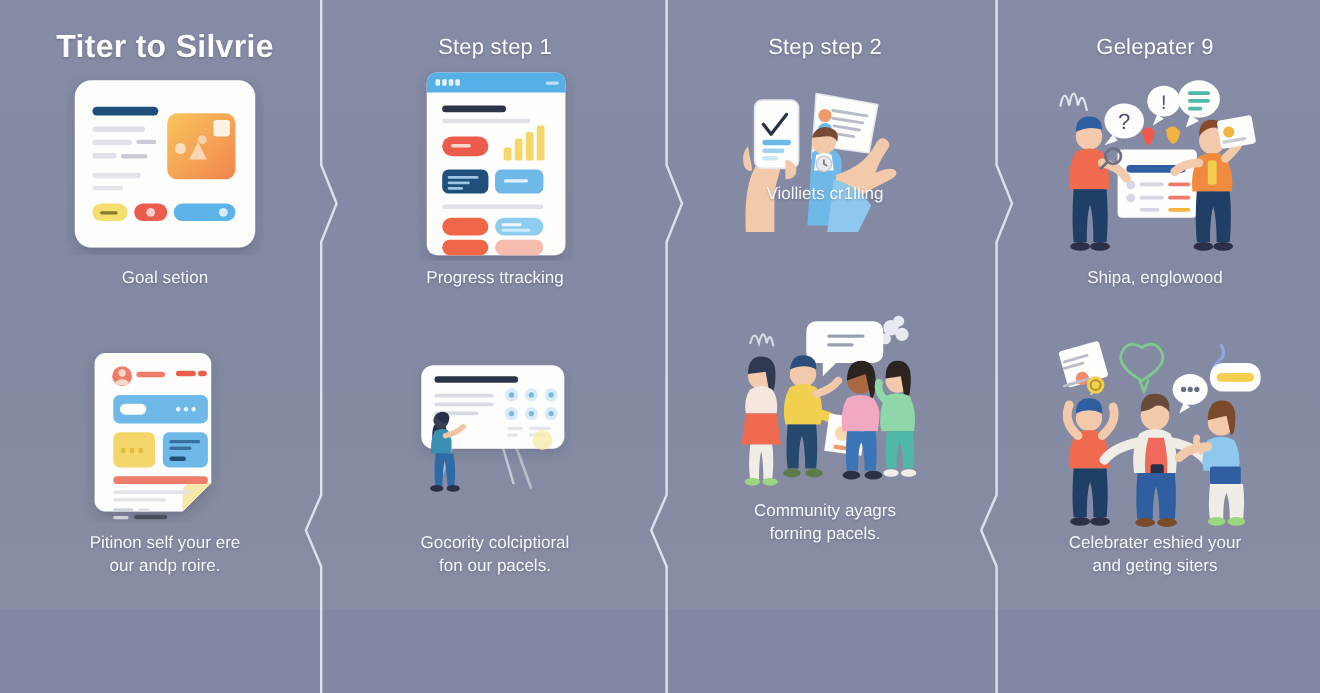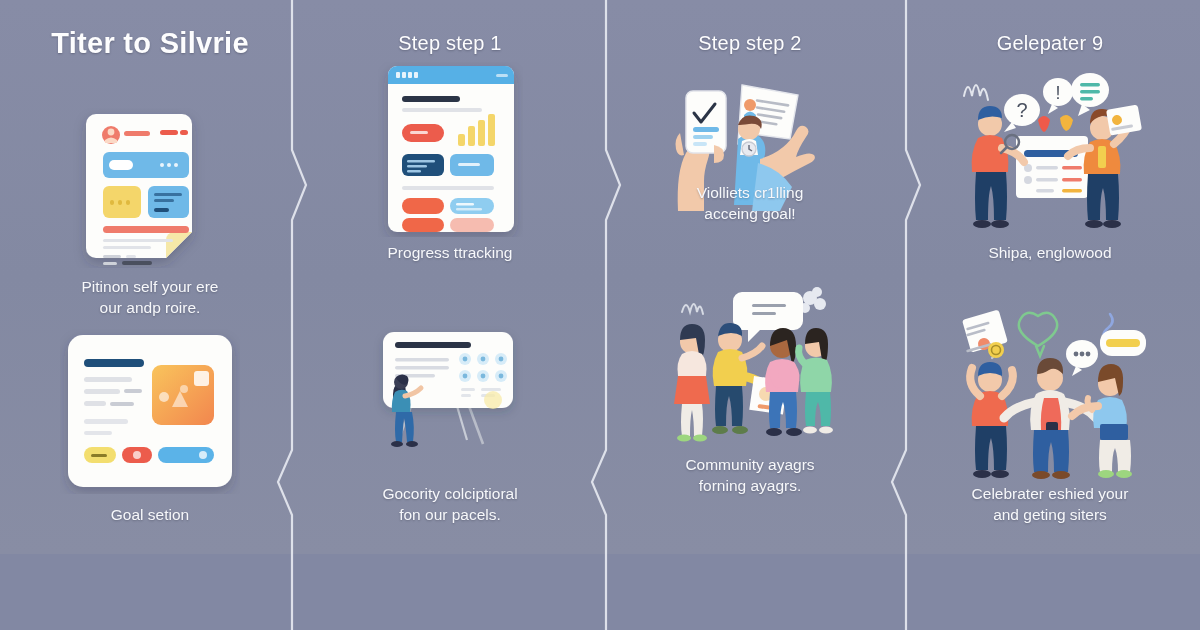--- a/index.html
+++ b/index.html
@@ -84,35 +84,72 @@
     line-height: 21px;
     text-align: center;
     color: #f7f8fb;
     text-shadow: 0 1px 2px rgba(40,44,60,.32);
     max-width: 240px;
   }
   .caption-over {
     position: absolute;
     left: 50%;
     transform: translateX(-50%);
-    top: 118px;
+    top: 102px;
     width: 200px;
     margin: 0;
     z-index: 5;
   }
 </style>
 </head>
 <body>
 
 <div class="infographic">
 
   <div class="columns">
 
     <div class="column">
       <div class="col-title lead">Titer to Silvrie</div>
+
+      <div class="cell cell-row1">
+        <div class="art">
+          <svg width="180" height="165" viewBox="0 0 180 165">
+            <defs>
+              <linearGradient id="g-orange" x1="0" y1="0" x2="1" y2="1">
+                <stop offset="0%" stop-color="#f9c45c"></stop>
+                <stop offset="100%" stop-color="#f2864e"></stop>
+              </linearGradient>
+              <filter id="sh1" x="-20%" y="-20%" width="150%" height="150%">
+                <feDropShadow dx="0" dy="5" stdDeviation="6" flood-color="#2b3049" flood-opacity="0.28"></feDropShadow>
+              </filter>
+            </defs>
+            <rect x="8" y="6" width="164" height="152" rx="15" fill="#fdfdfb" filter="url(#sh1)"></rect>
+            <rect x="24" y="30" width="60" height="8" rx="4" fill="#1f4f7a"></rect>
+            <rect x="24" y="48" width="48" height="5" rx="2.5" fill="#dfe1e6"></rect>
+            <rect x="24" y="60" width="36" height="5" rx="2.5" fill="#dfe1e6"></rect>
+            <rect x="64" y="60" width="18" height="4" rx="2" fill="#c9ccd4"></rect>
+            <rect x="24" y="72" width="22" height="5" rx="2.5" fill="#dfe1e6"></rect>
+            <rect x="50" y="73" width="24" height="4" rx="2" fill="#c9ccd4"></rect>
+            <rect x="24" y="90" width="44" height="5" rx="2.5" fill="#e3e5ea"></rect>
+            <rect x="24" y="102" width="28" height="4" rx="2" fill="#e3e5ea"></rect>
+            <rect x="92" y="36" width="62" height="60" rx="9" fill="url(#g-orange)"></rect>
+            <rect x="134" y="42" width="15" height="15" rx="3" fill="#fff" opacity=".85"></rect>
+            <circle cx="104" cy="68" r="5" fill="#fff" opacity=".6"></circle>
+            <path d="M112 78 L120 62 L128 78 Z" fill="#fff" opacity=".55"></path>
+            <circle cx="124" cy="60" r="4" fill="#fff" opacity=".5"></circle>
+            <rect x="24" y="118" width="32" height="16" rx="8" fill="#f3de6f"></rect>
+            <rect x="31" y="125" width="16" height="3" rx="1.5" fill="#8a7b27"></rect>
+            <rect x="62" y="118" width="30" height="16" rx="8" fill="#ec5c4c"></rect>
+            <circle cx="77" cy="126" r="4" fill="#fff" opacity=".7"></circle>
+            <rect x="98" y="118" width="56" height="16" rx="8" fill="#5bb3e8"></rect>
+            <circle cx="143" cy="126" r="4" fill="#fff" opacity=".75"></circle>
+          </svg>
+        </div>
+        <div class="caption">Goal setion</div>
+      </div>
 
       <div class="cell cell-row2">
         <div class="art art-sm">
           <svg width="160" height="160" viewBox="0 0 160 160">
             <defs>
               <filter id="sh2" x="-20%" y="-20%" width="150%" height="150%">
                 <feDropShadow dx="0" dy="5" stdDeviation="6" flood-color="#2b3049" flood-opacity="0.26"></feDropShadow>
               </filter>
             </defs>
             <path d="M26 6 h86 a10 10 0 0 1 10 10 v108 l-26 26 h-70 a10 10 0 0 1 -10 -10 v-124 a10 10 0 0 1 10 -10 z" fill="#fdfdfb" filter="url(#sh2)"></path>
@@ -142,57 +179,20 @@
             <rect x="33" y="147" width="18" height="3" rx="1.5" fill="#cfd2d9"></rect>
             <rect x="56" y="147" width="10" height="3" rx="1.5" fill="#e1e3e8"></rect>
             <rect x="33" y="154" width="14" height="3" rx="1.5" fill="#cfd2d9"></rect>
             <rect x="52" y="153" width="30" height="4" rx="2" fill="#4a4f5e"></rect>
           </svg>
         </div>
         <div class="caption">
           <div>Pitinon self your ere</div>
           <div>our andp roire.</div>
         </div>
-      </div>
-
-      <div class="cell cell-row1">
-        <div class="art">
-          <svg width="180" height="165" viewBox="0 0 180 165">
-            <defs>
-              <linearGradient id="g-orange" x1="0" y1="0" x2="1" y2="1">
-                <stop offset="0%" stop-color="#f9c45c"></stop>
-                <stop offset="100%" stop-color="#f2864e"></stop>
-              </linearGradient>
-              <filter id="sh1" x="-20%" y="-20%" width="150%" height="150%">
-                <feDropShadow dx="0" dy="5" stdDeviation="6" flood-color="#2b3049" flood-opacity="0.28"></feDropShadow>
-              </filter>
-            </defs>
-            <rect x="8" y="6" width="164" height="152" rx="15" fill="#fdfdfb" filter="url(#sh1)"></rect>
-            <rect x="24" y="30" width="60" height="8" rx="4" fill="#1f4f7a"></rect>
-            <rect x="24" y="48" width="48" height="5" rx="2.5" fill="#dfe1e6"></rect>
-            <rect x="24" y="60" width="36" height="5" rx="2.5" fill="#dfe1e6"></rect>
-            <rect x="64" y="60" width="18" height="4" rx="2" fill="#c9ccd4"></rect>
-            <rect x="24" y="72" width="22" height="5" rx="2.5" fill="#dfe1e6"></rect>
-            <rect x="50" y="73" width="24" height="4" rx="2" fill="#c9ccd4"></rect>
-            <rect x="24" y="90" width="44" height="5" rx="2.5" fill="#e3e5ea"></rect>
-            <rect x="24" y="102" width="28" height="4" rx="2" fill="#e3e5ea"></rect>
-            <rect x="92" y="36" width="62" height="60" rx="9" fill="url(#g-orange)"></rect>
-            <rect x="134" y="42" width="15" height="15" rx="3" fill="#fff" opacity=".85"></rect>
-            <circle cx="104" cy="68" r="5" fill="#fff" opacity=".6"></circle>
-            <path d="M112 78 L120 62 L128 78 Z" fill="#fff" opacity=".55"></path>
-            <circle cx="124" cy="60" r="4" fill="#fff" opacity=".5"></circle>
-            <rect x="24" y="118" width="32" height="16" rx="8" fill="#f3de6f"></rect>
-            <rect x="31" y="125" width="16" height="3" rx="1.5" fill="#8a7b27"></rect>
-            <rect x="62" y="118" width="30" height="16" rx="8" fill="#ec5c4c"></rect>
-            <circle cx="77" cy="126" r="4" fill="#fff" opacity=".7"></circle>
-            <rect x="98" y="118" width="56" height="16" rx="8" fill="#5bb3e8"></rect>
-            <circle cx="143" cy="126" r="4" fill="#fff" opacity=".75"></circle>
-          </svg>
-        </div>
-        <div class="caption">Goal setion</div>
       </div>
     </div>
 
     <div class="column">
       <div class="col-title">Step step  1</div>
 
       <div class="cell cell-row1">
         <div class="art">
           <svg width="145" height="175" viewBox="0 0 145 175">
             <defs>
@@ -313,21 +313,20 @@
             <path d="M82 62 q8 -4 14 0 l2 14 h-18 z" fill="#fdfdfb"></path>
             <circle cx="89" cy="70" r="7" fill="#e8eaf0" stroke="#c7cad3" stroke-width="1.3"></circle>
             <path d="M89 66 v4 l3 2" stroke="#6a6f7d" stroke-width="1.5" fill="none"></path>
 
             <path d="M100 80 q26 -8 36 -28 q4 -8 10 -4 q5 4 0 10 q-8 12 -10 20 q14 -6 18 -2 q3 4 -4 8 q-16 8 -30 16 l-20 6 z" fill="#f2c9aa"></path>
             <path d="M98 84 q22 6 34 24 l-12 24 h-28 z" fill="#8ec8ee"></path>
           </svg>
         </div>
         <div class="caption caption-over">
           <div>Violliets cr1lling</div>
-          <div>acceing goal!</div>
         </div>
       </div>
 
       <div class="cell cell-row2">
         <div class="art art-sm">
           <svg width="180" height="165" viewBox="0 0 180 165">
 
             <path d="M22 28 q4 -14 8 0 q4 -16 7 0 q3 -12 6 2" stroke="#d6dae4" stroke-width="2" fill="none" stroke-linecap="round"></path>
             <circle cx="150" cy="14" r="7" fill="#e6e9f0"></circle>
               <circle cx="160" cy="20" r="6" fill="#e6e9f0"></circle>
@@ -372,21 +371,21 @@
             <path d="M145 60 q0 -16 11 -16 q12 0 12 16 q0 18 -5 22 l-4 -24 z" fill="#2b2420"></path>
             <path d="M145 76 q11 -5 22 0 q7 14 4 32 h-30 q-3 -18 4 -32 z" fill="#8fd6a8"></path>
             <path d="M145 80 q-8 -8 -6 -16" stroke="#8fd6a8" stroke-width="7" fill="none" stroke-linecap="round"></path>
             <path d="M146 108 q-2 20 0 34 h9 q0 -18 3 -24 q3 8 3 24 h9 q2 -16 0 -34 z" fill="#4fb8a8"></path>
             <ellipse cx="150" cy="146" rx="7" ry="3.5" fill="#f0ece6"></ellipse>
             <ellipse cx="166" cy="146" rx="7" ry="3.5" fill="#f0ece6"></ellipse>
           </svg>
         </div>
         <div class="caption">
           <div>Community ayagrs</div>
-          <div>forning ayagrs.</div>
+          <div>forning pacels.</div>
         </div>
       </div>
     </div>
 
     <div class="column">
       <div class="col-title">Gelepater 9</div>
 
       <div class="cell cell-row1">
         <div class="art">
           <svg width="200" height="175" viewBox="0 0 200 175">

